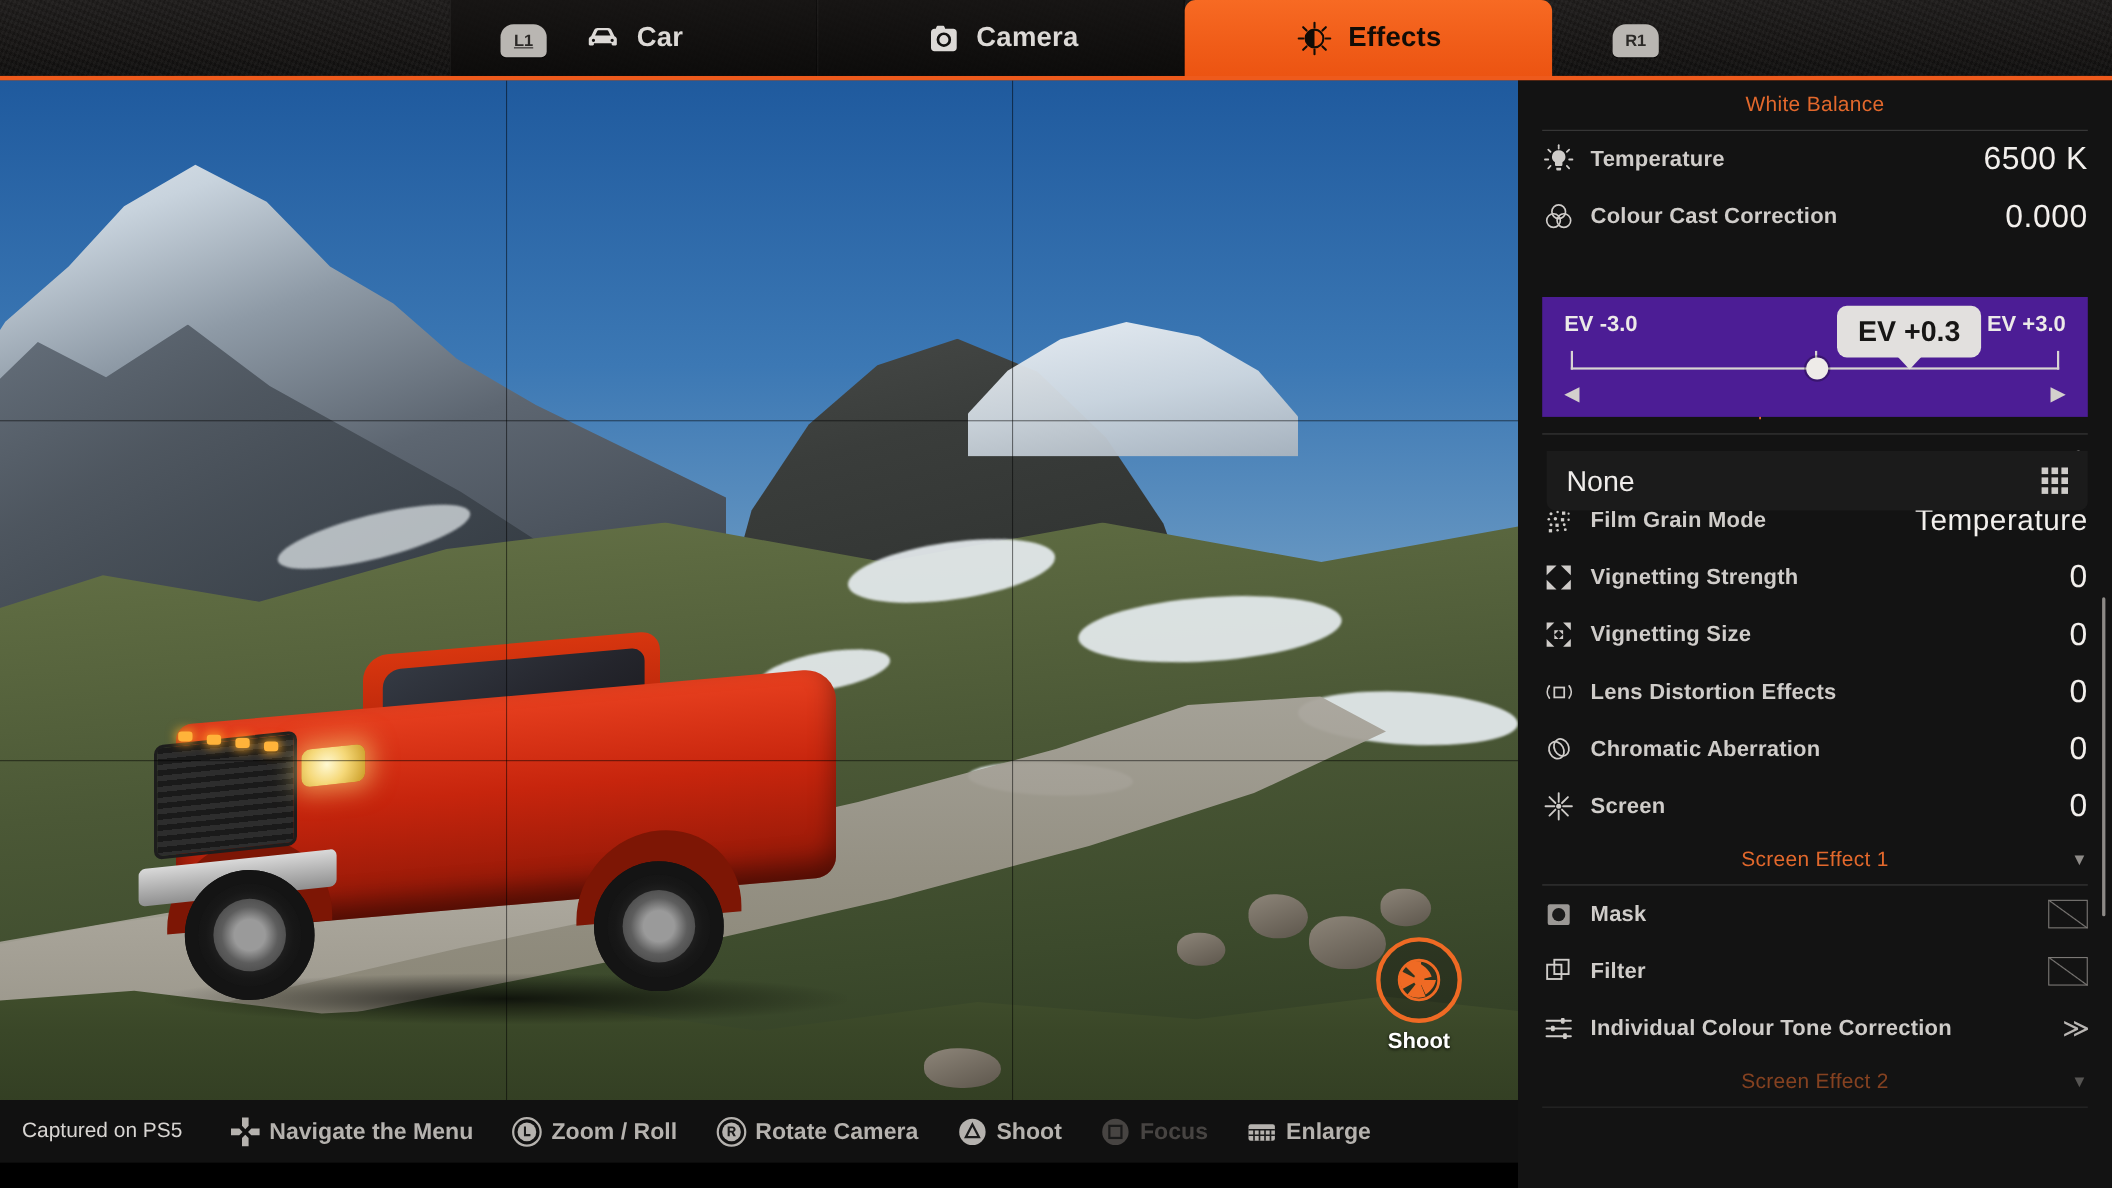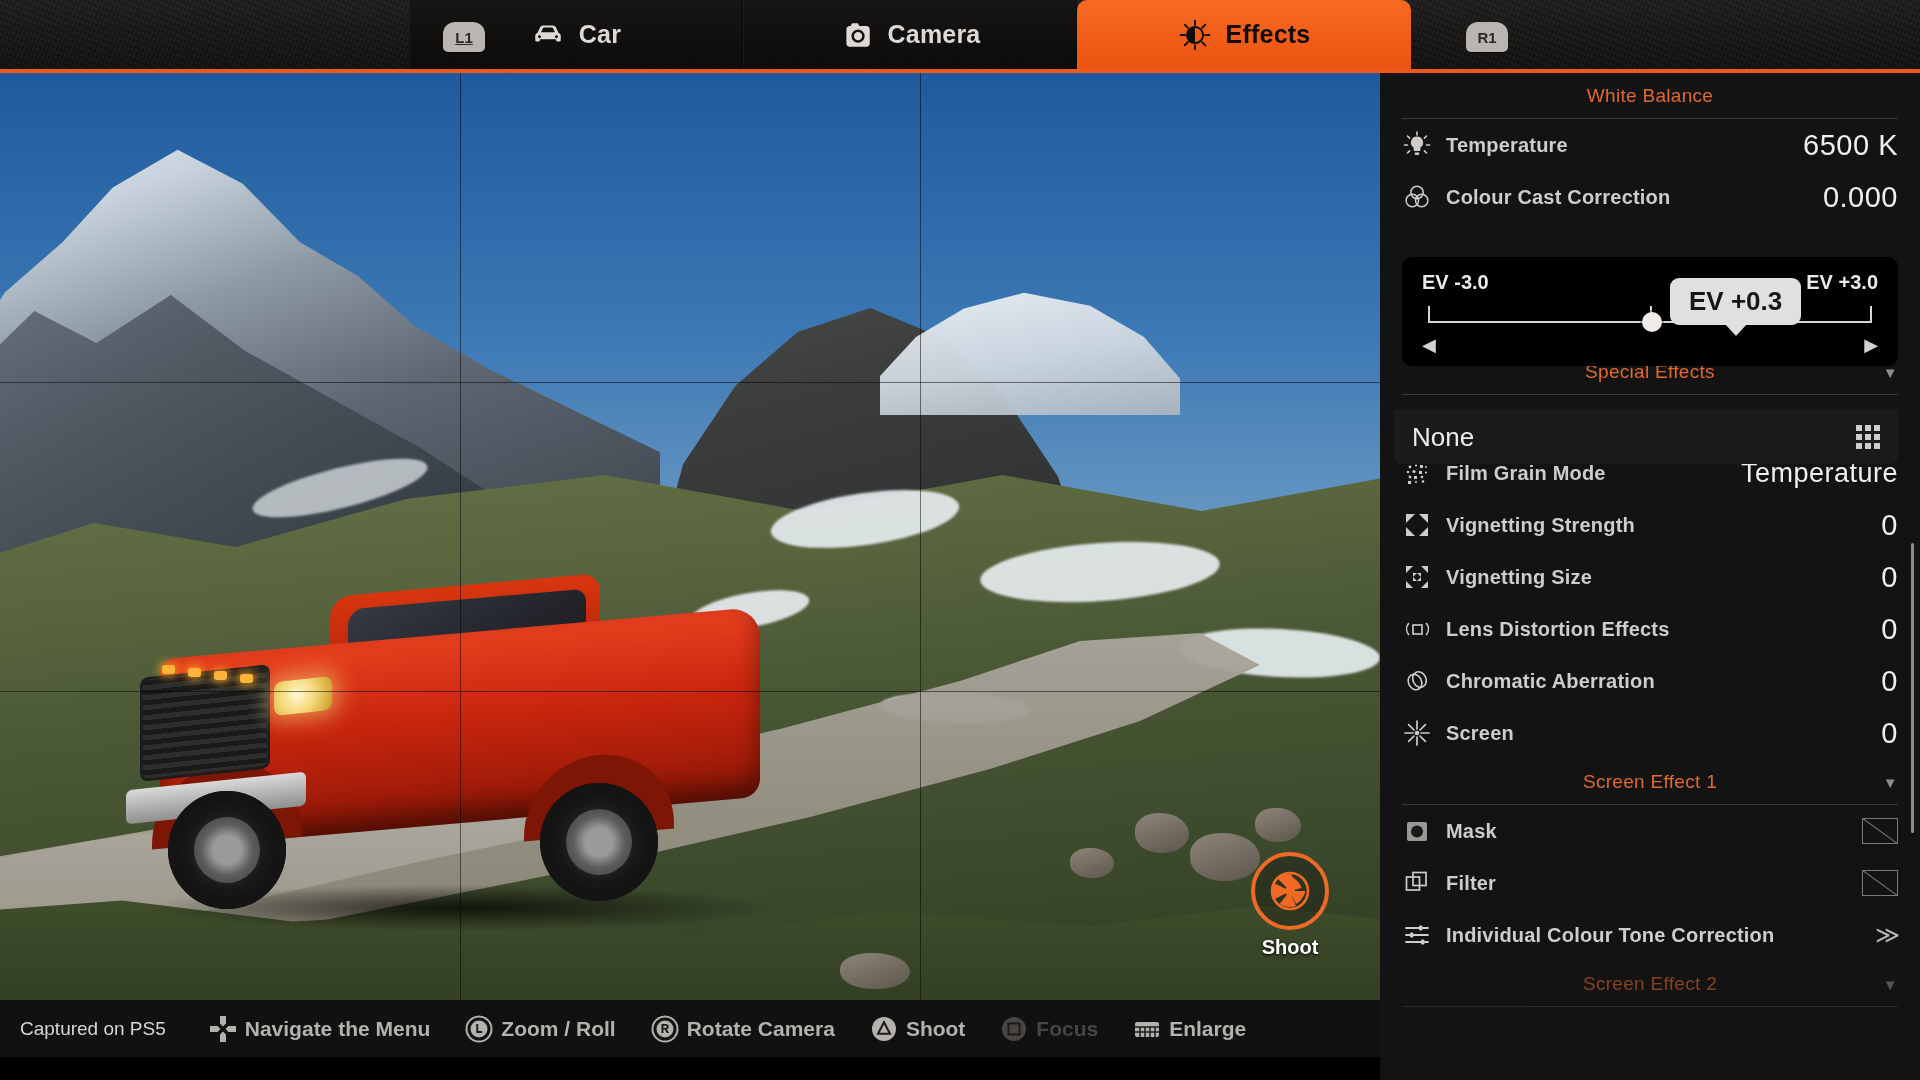--- a/index.html
+++ b/index.html
@@ -44,21 +44,21 @@
   .tab-ico { width: 34px; height: 34px; display: block; }
   .shoulder {
     position: absolute; top: 22px;
     width: 42px; height: 30px;
     background: #b9b6b2; color: #2b2927;
     border-radius: 12px 12px 5px 5px;
     font-size: 15px; font-weight: 700;
     display: flex; align-items: center; justify-content: center;
     box-shadow: 0 1px 0 rgba(0,0,0,.6);
   }
-  #l1btn { left: 443px; text-decoration: underline; }
+  #l1btn { left: 455px; text-decoration: underline; }
   #r1btn { right: 412px; }
 
   
   .viewport {
     position: absolute; left: 0; top: 73px; width: 1380px; height: 927px;
     overflow: hidden;
     background: #44658a;
   }
   
   .sky {
@@ -241,22 +241,22 @@
   .swatch {
     width: 36px; height: 26px; border: 1px solid #7c7976; position: relative;
   }
   .swatch::after {
     content:''; position: absolute; left: -1px; top: -1px; right:-1px; bottom:-1px;
     background: linear-gradient(to top right, transparent calc(50% - 1px), #7c7976 50%, transparent calc(50% + 1px));
   }
 
   
   .ev-card {
-    position: absolute; left: 22px; right: 22px; top: 184px;
-    background: #000000; border-radius: 10px; padding: 14px 20px 10px;
+    position: absolute; left: 22px; right: 22px; top: 197px;
+    background: #4c1d95; border-radius: 0; padding: 14px 20px 10px;
     z-index: 6;
   }
   .ev-ends { display: flex; justify-content: space-between; color: #eceae8; font-size: 20px; font-weight: 700; }
   .ev-track { position: relative; height: 30px; margin-top: 8px; }
   .ev-line { position: absolute; left: 6px; right: 6px; top: 19px; height: 2px; background: #d8d5d2; }
   .ev-cap { position: absolute; width: 2px; height: 17px; background: #d8d5d2; top: 4px; }
   .ev-cap.l { left: 6px; } .ev-cap.r { right: 6px; }
   .ev-mid { position: absolute; width: 2px; height: 15px; background: #d8d5d2; top: 4px; left: 50%; }
   .ev-knob {
     position: absolute; width: 20px; height: 20px; border-radius: 50%;
@@ -269,21 +269,21 @@
     position: absolute; left: 290px; top: 205px; z-index: 9;
     background: #e2e0de; color: #171615; border-radius: 9px;
     padding: 8px 19px; font-size: 26px; font-weight: 700;
   }
   .ev-tip::after {
     content:''; position: absolute; left: 50%; bottom: -11px; transform: translateX(-50%);
     border-left: 11px solid transparent; border-right: 11px solid transparent; border-top: 12px solid #e2e0de;
   }
 
   .preset-row {
-    position: absolute; left: 14px; right: 22px; top: 337px;
+    position: absolute; left: 26px; right: 22px; top: 337px;
     height: 54px; display: flex; align-items: center; justify-content: space-between;
     background: #1b1b1b; border-radius: 0 0 8px 8px; padding: 0 18px;
   }
   .preset-name { color: #efecea; font-size: 26px; font-weight: 300; }
   .grid9 { display: grid; grid-template-columns: repeat(3, 6px); grid-template-rows: repeat(3, 6px); gap: 3px; }
   .grid9 i { background: #cfccc9; display: block; width: 6px; height: 6px; }
 
   .scrollbar {
     position: absolute; right: 6px; top: 470px; width: 3px; height: 290px;
     background: #8d8a87; border-radius: 2px;

